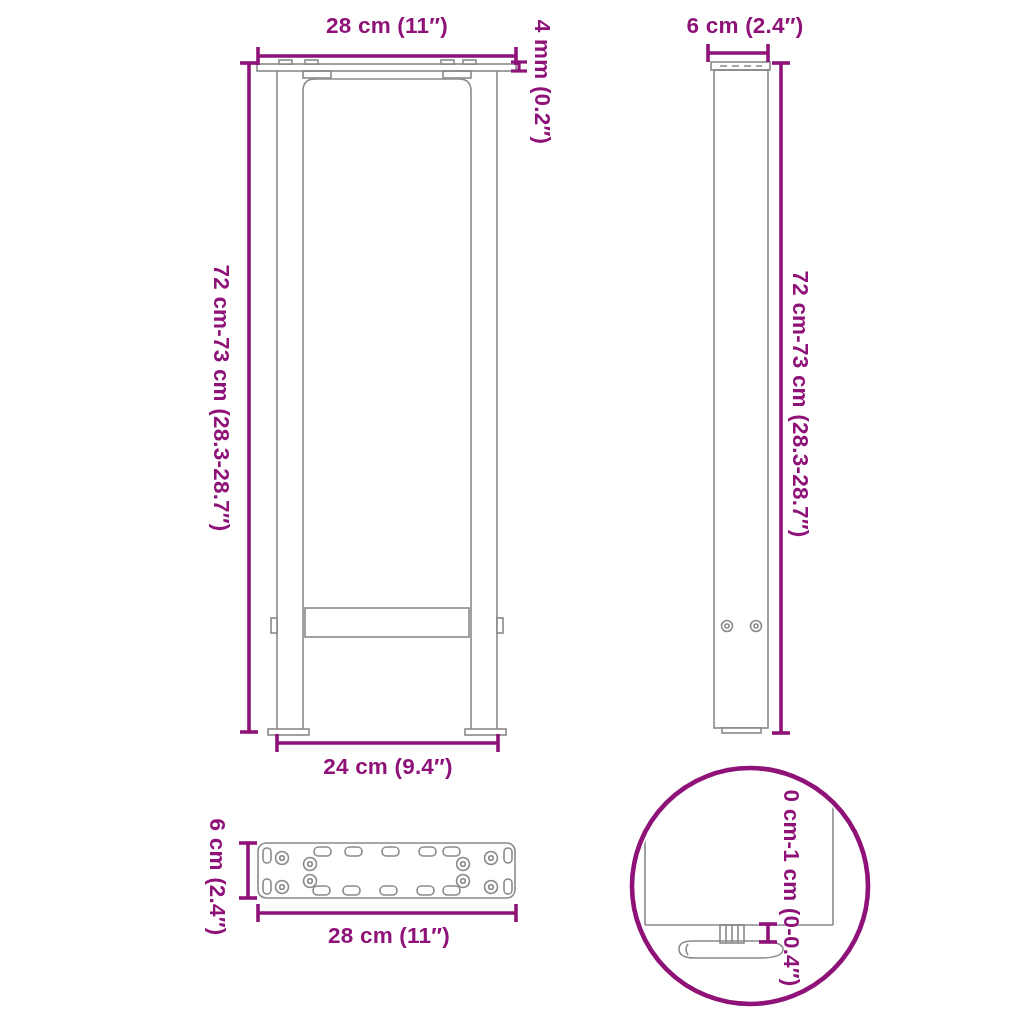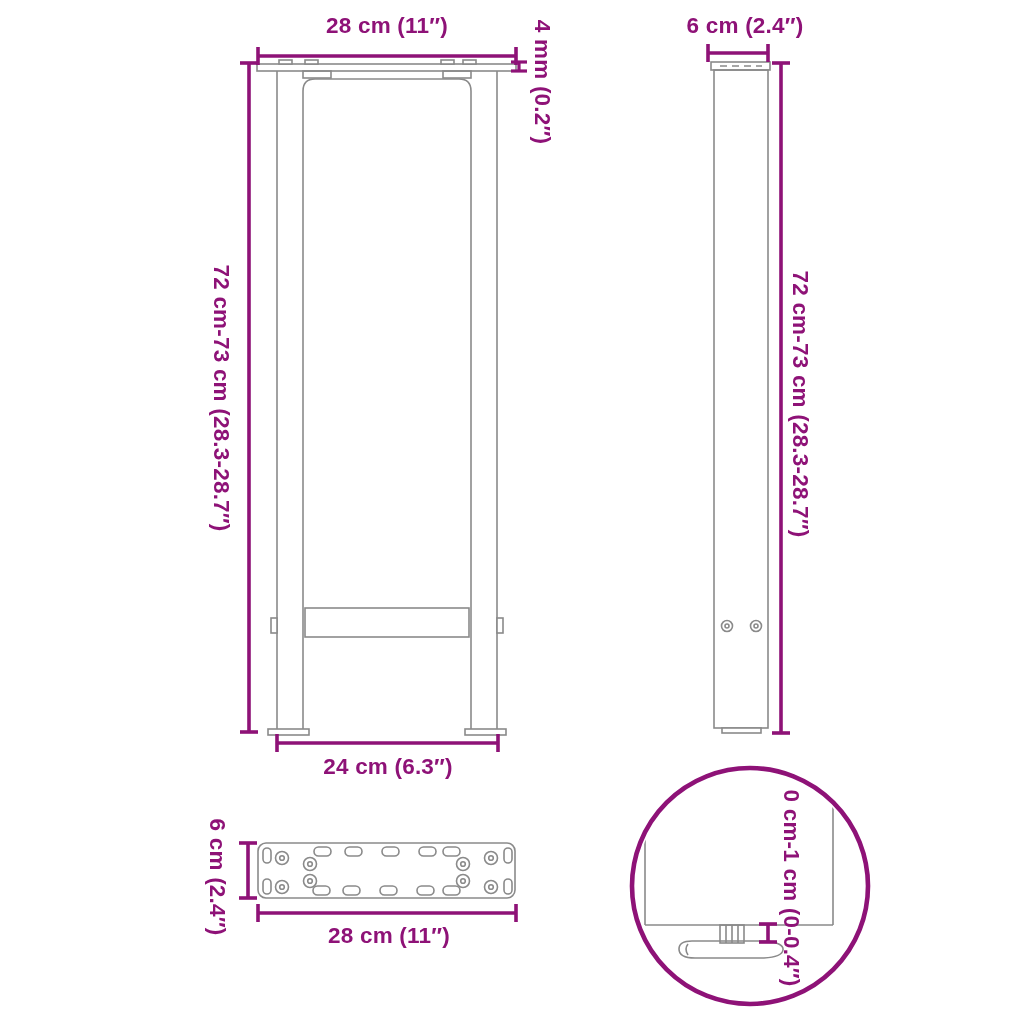--- a/index.html
+++ b/index.html
@@ -198,21 +198,21 @@
       </g>
     </g>
   </svg>
 
   <div class="dim-label" style="left:387px;top:26px;">28 cm (11″)</div>
 
   <div class="dim-label vertical" style="left:542px;top:82px;">4 mm (0.2″)</div>
 
   <div class="dim-label vertical" style="left:221px;top:398px;">72 cm-73 cm (28.3-28.7″)</div>
 
-  <div class="dim-label" style="left:388px;top:767px;">24 cm (6.3″)</div>
+  <div class="dim-label" style="left:388px;top:767px;">24 cm (9.4″)</div>
 
   <div class="dim-label" style="left:745px;top:26px;">6 cm (2.4″)</div>
 
   <div class="dim-label vertical" style="left:800px;top:404px;">72 cm-73 cm (28.3-28.7″)</div>
 
   <div class="dim-label vertical" style="left:217px;top:877px;">6 cm (2.4″)</div>
 
   <div class="dim-label" style="left:389px;top:936px;">28 cm (11″)</div>
 
   <div class="dim-label vertical" style="left:791px;top:888px;">0 cm-1 cm (0-0.4″)</div>

